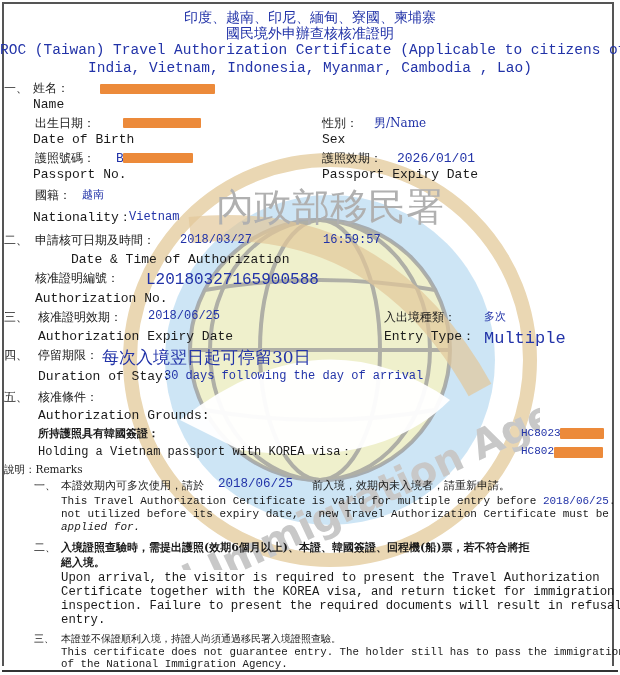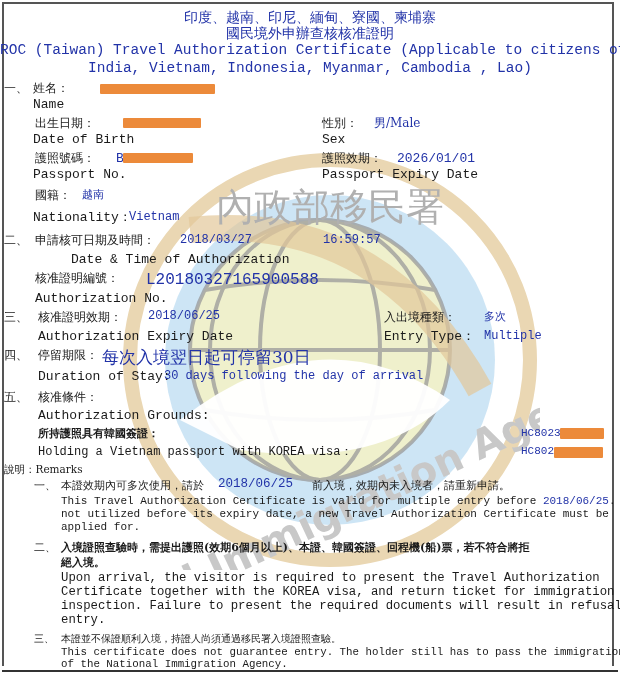--- a/index.html
+++ b/index.html
@@ -51,21 +51,21 @@
 <div class="t zh" style="left:4px;top:82px;">一、</div>
 <div class="t zh" style="left:33px;top:82px;">姓名：</div>
 <div class="redact" style="left:100px;top:84px;width:115px;"></div>
 <div class="t en mono" style="left:33px;top:98px;">Name</div>
 
 <div class="t zh" style="left:35px;top:117px;">出生日期：</div>
 <div class="redact" style="left:123px;top:118px;width:78px;"></div>
 <div class="t en mono" style="left:33px;top:133px;">Date of Birth</div>
 
 <div class="t zh" style="left:322px;top:117px;">性別：</div>
-<div class="t zh blue" style="left:374px;top:117px;">男/Male</div>
+<div class="t zh blue" style="left:374px;top:117px;">男/Name</div>
 <div class="t en mono" style="left:322px;top:133px;">Sex</div>
 
 <div class="t zh" style="left:35px;top:152px;">護照號碼：</div>
 <div class="t en mono blue" style="left:116px;top:152px;">B</div>
 <div class="redact" style="left:123px;top:153px;width:70px;"></div>
 <div class="t en mono" style="left:33px;top:168px;">Passport No.</div>
 
 <div class="t zh" style="left:322px;top:152px;">護照效期：</div>
 <div class="t en mono blue" style="left:397px;top:152px;">2026/01/01</div>
 <div class="t en mono" style="left:322px;top:168px;">Passport Expiry Date</div>
@@ -84,21 +84,21 @@
 <div class="t mono blue" style="left:146px;top:272px;font-size:16px;">L20180327165900588</div>
 <div class="t en mono" style="left:35px;top:292px;">Authorization No.</div>
 
 <div class="t zh" style="left:4px;top:311px;">三、</div>
 <div class="t zh" style="left:38px;top:311px;">核准證明效期：</div>
 <div class="t mono blue" style="left:148px;top:310px;font-size:12px;">2018/06/25</div>
 <div class="t en mono" style="left:38px;top:330px;">Authorization Expiry Date</div>
 <div class="t zh" style="left:384px;top:311px;">入出境種類：</div>
 <div class="t zh blue" style="left:484px;top:311px;font-size:11px;">多次</div>
 <div class="t en mono" style="left:384px;top:330px;">Entry Type：</div>
-<div class="t mono blue" style="left:484px;top:330px;font-size:12px;">Multiple</div>
+<div class="t mono blue" style="left:484px;top:330px;font-size:17px;">Multiple</div>
 
 <div class="t zh" style="left:4px;top:349px;">四、</div>
 <div class="t zh" style="left:38px;top:349px;">停留期限：</div>
 <div class="t zh blue" style="left:102px;top:349px;font-size:17px;">每次入境翌日起可停留30日</div>
 <div class="t en mono" style="left:38px;top:370px;">Duration of Stay:</div>
 <div class="t mono blue" style="left:164px;top:370px;font-size:12px;">30 days following the day of arrival</div>
 
 <div class="t zh" style="left:4px;top:391px;">五、</div>
 <div class="t zh" style="left:38px;top:391px;">核准條件：</div>
 <div class="t en mono" style="left:38px;top:409px;">Authorization Grounds:</div>
@@ -113,21 +113,21 @@
 
 <div class="t zh small" style="left:34px;top:480px;">一、</div>
 <div class="t zh small" style="left:61px;top:480px;">本證效期內可多次使用，請於</div>
 <div class="t mono blue" style="left:218px;top:478px;font-size:12.5px;">2018/06/25</div>
 <div class="t zh small" style="left:312px;top:480px;">前入境，效期內未入境者，請重新申請。</div>
 <div class="t mono small" style="left:61px;top:496px;">
   <span>This Travel Authorization Certificate is valid for multiple entry before</span>
   <span class="blue">2018/06/25</span><span>. If</span>
 </div>
 <div class="t mono small" style="left:61px;top:509px;">not utilized before its expiry date, a new Travel Authorization Certificate must be</div>
-<div class="t mono small" style="left:61px;top:522px;">applied for.</div>
+<div class="t mono small" style="left:61px;top:522px;font-style:italic;">applied for.</div>
 
 <div class="t zh small" style="left:34px;top:542px;">二、</div>
 <div class="t zh small" style="left:61px;top:542px;font-weight:bold;">入境證照查驗時，需提出護照(效期6個月以上)、本證、韓國簽證、回程機(船)票，若不符合將拒</div>
 <div class="t zh small" style="left:61px;top:557px;font-weight:bold;">絕入境。</div>
 <div class="t mono" style="left:61px;top:572px;font-size:12.3px;">Upon arrival, the visitor is required to present the Travel Authorization</div>
 <div class="t mono" style="left:61px;top:586px;font-size:12.3px;">Certificate together with the KOREA visa, and return ticket for immigration</div>
 <div class="t mono" style="left:61px;top:600px;font-size:12.3px;">inspection. Failure to present the required documents will result in refusal of</div>
 <div class="t mono" style="left:61px;top:614px;font-size:12.3px;">entry.</div>
 
 <div class="t zh small" style="left:34px;top:634px;font-size:10px;">三、</div>

